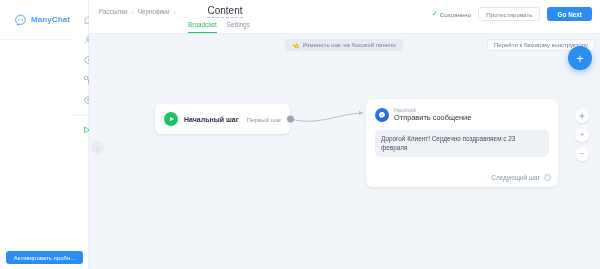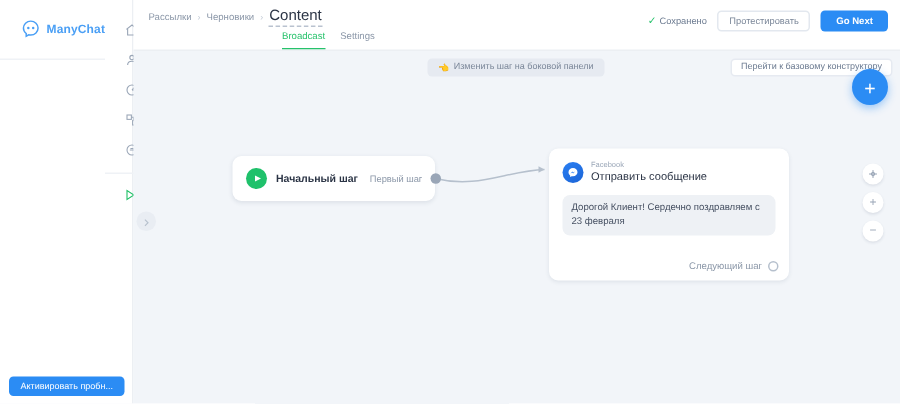--- a/index.html
+++ b/index.html
@@ -114,20 +114,21 @@
     flex: 1 1 auto;
   }
   .crumb {
     font-size: 6.4px; color: #8b97a8;
   }
   .crumb-sep { font-size: 6px; color: #c3cbd6; }
   .crumb-current {
     font-size: 10px; color: #2b3445;
     border-bottom: 1px dashed #b9c2cf;
     padding-bottom: 1px;
+    margin-left: 28px;
   }
   .top-actions {
     display: flex; align-items: center; gap: 7px;
     padding-top: 2px;
   }
   .saved {
     font-size: 6.2px; color: #6b7a90;
     display: flex; align-items: center; gap: 2px;
   }
   .check { color: #26c26b; font-size: 7px; }
@@ -221,21 +222,21 @@
   .start-sub { font-size: 6.2px; color: #8b97a8; margin-left: 2px; }
   .out-dot {
     position: absolute; right: -4px; top: 50%;
     transform: translateY(-50%);
     width: 7px; height: 7px; border-radius: 50%;
     background: #9aa6b7;
   }
 
   .node-msg {
     position: absolute; left: 277px; top: 65px;
-    width: 160px; height: 88px;
+    width: 192px; height: 88px;
     background: #fff; border-radius: 6px;
     box-shadow: 0 1px 3px rgba(40,60,90,.10);
     padding: 8px 9px 6px 9px;
   }
   .msg-head { display: flex; align-items: center; gap: 5px; }
   .fb-circle {
     width: 14px; height: 14px; border-radius: 50%;
     background: linear-gradient(145deg,#2a7ff3,#1b64d6);
     display: flex; align-items: center; justify-content: center;
     flex: 0 0 14px;

